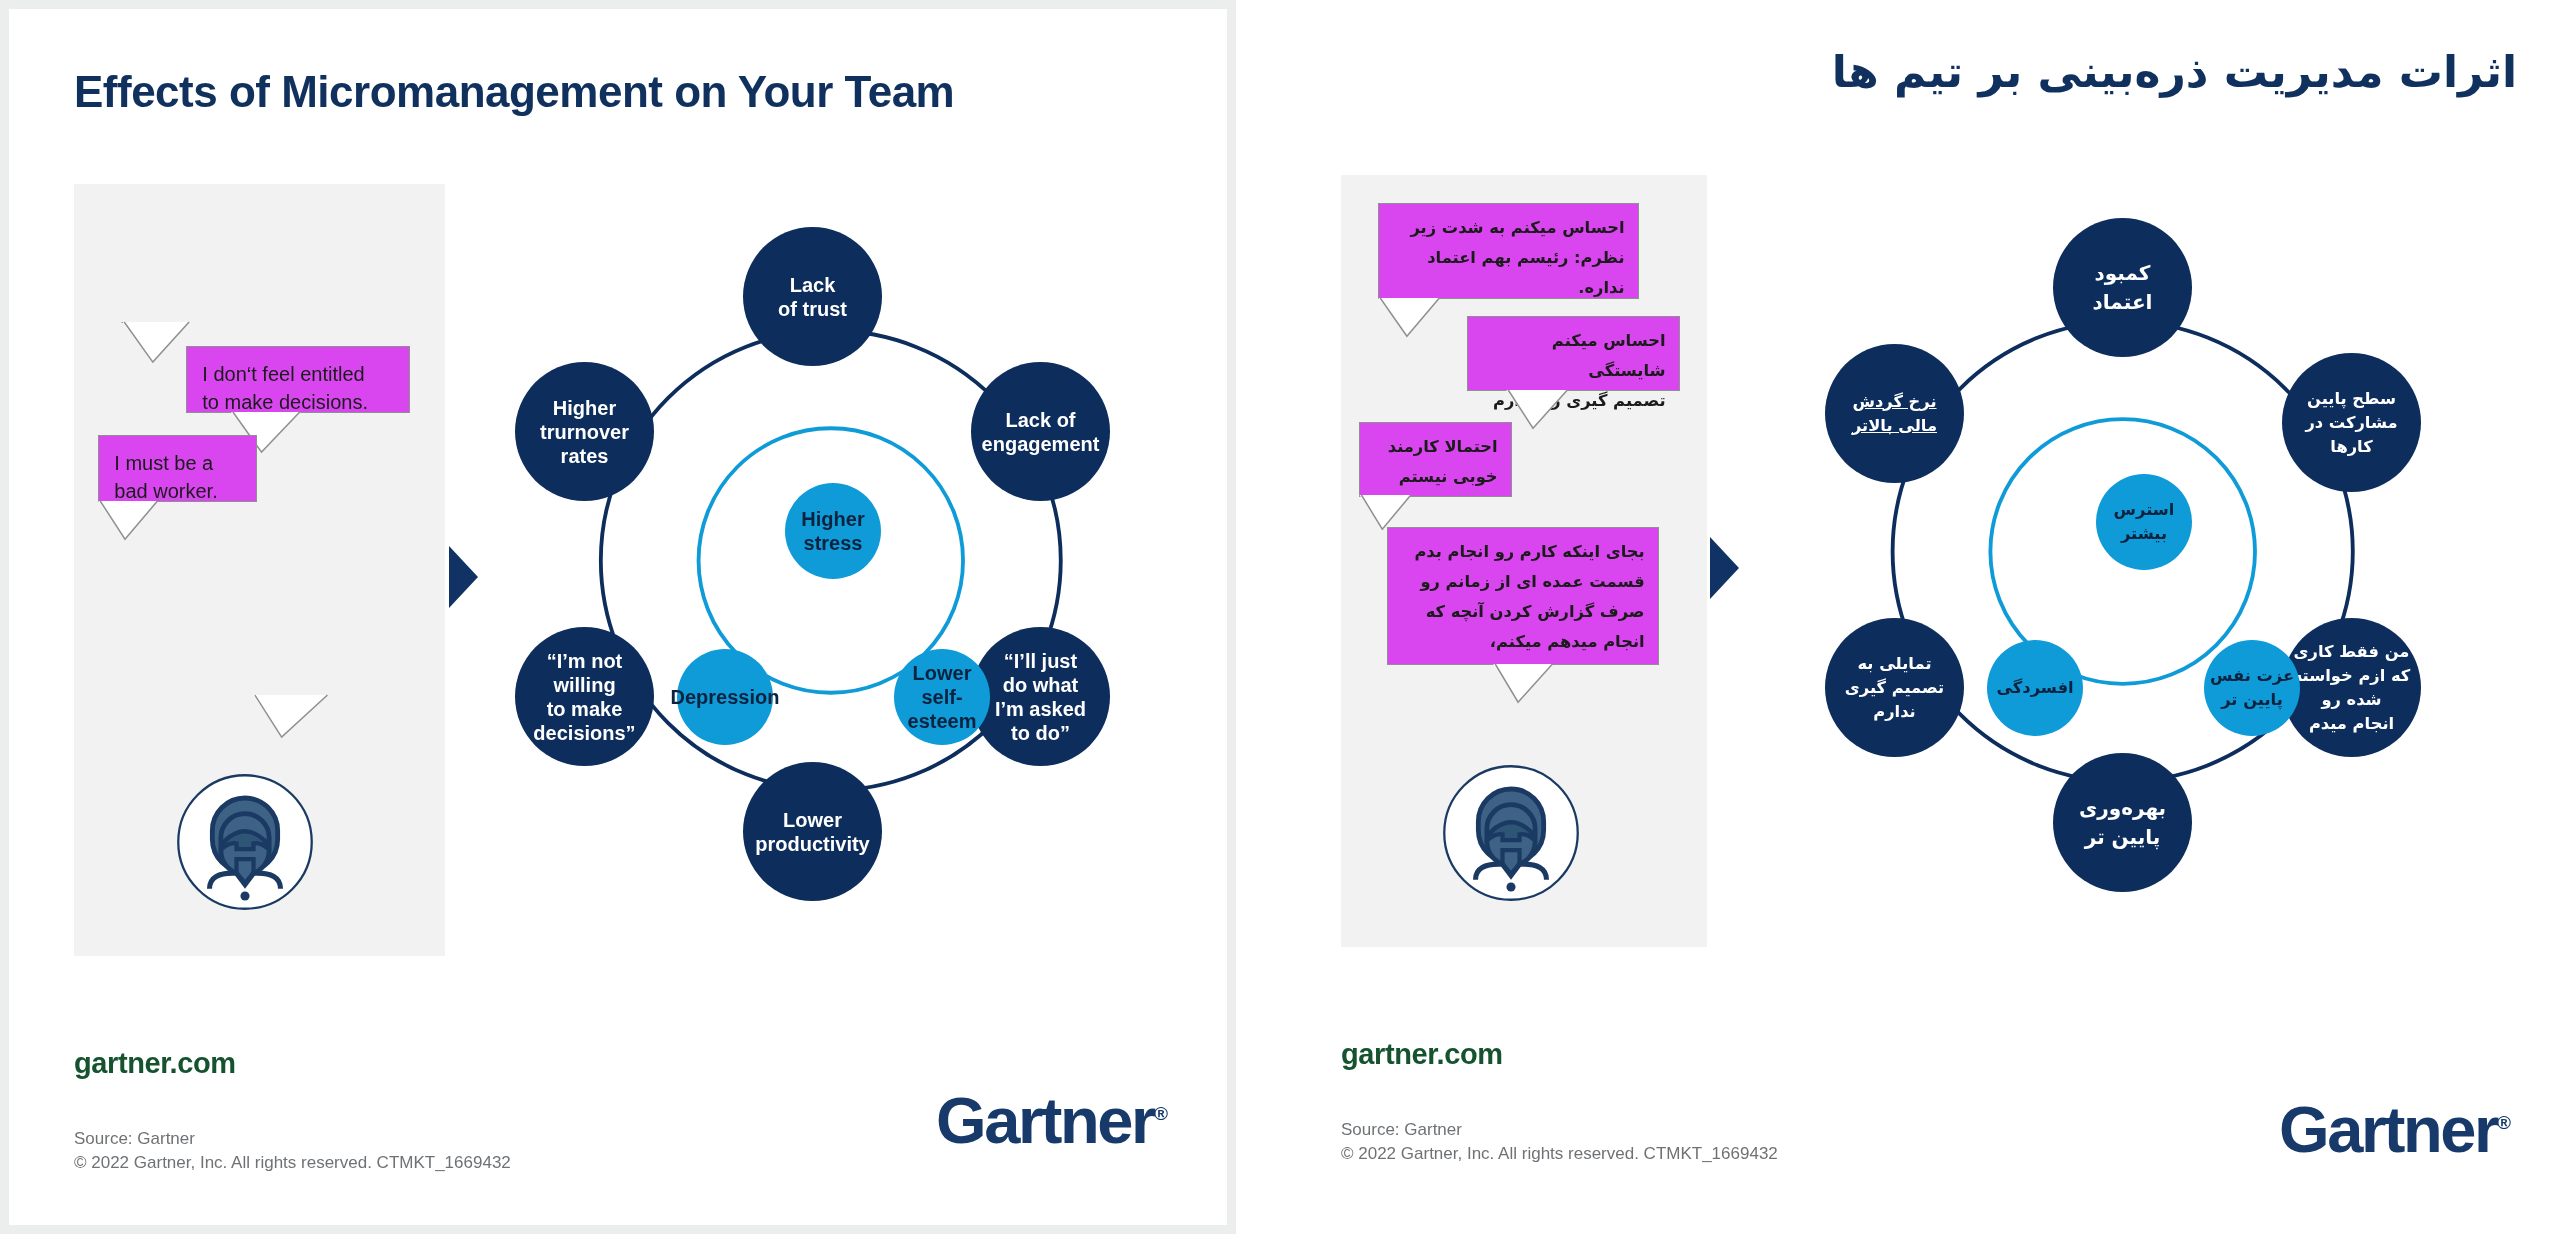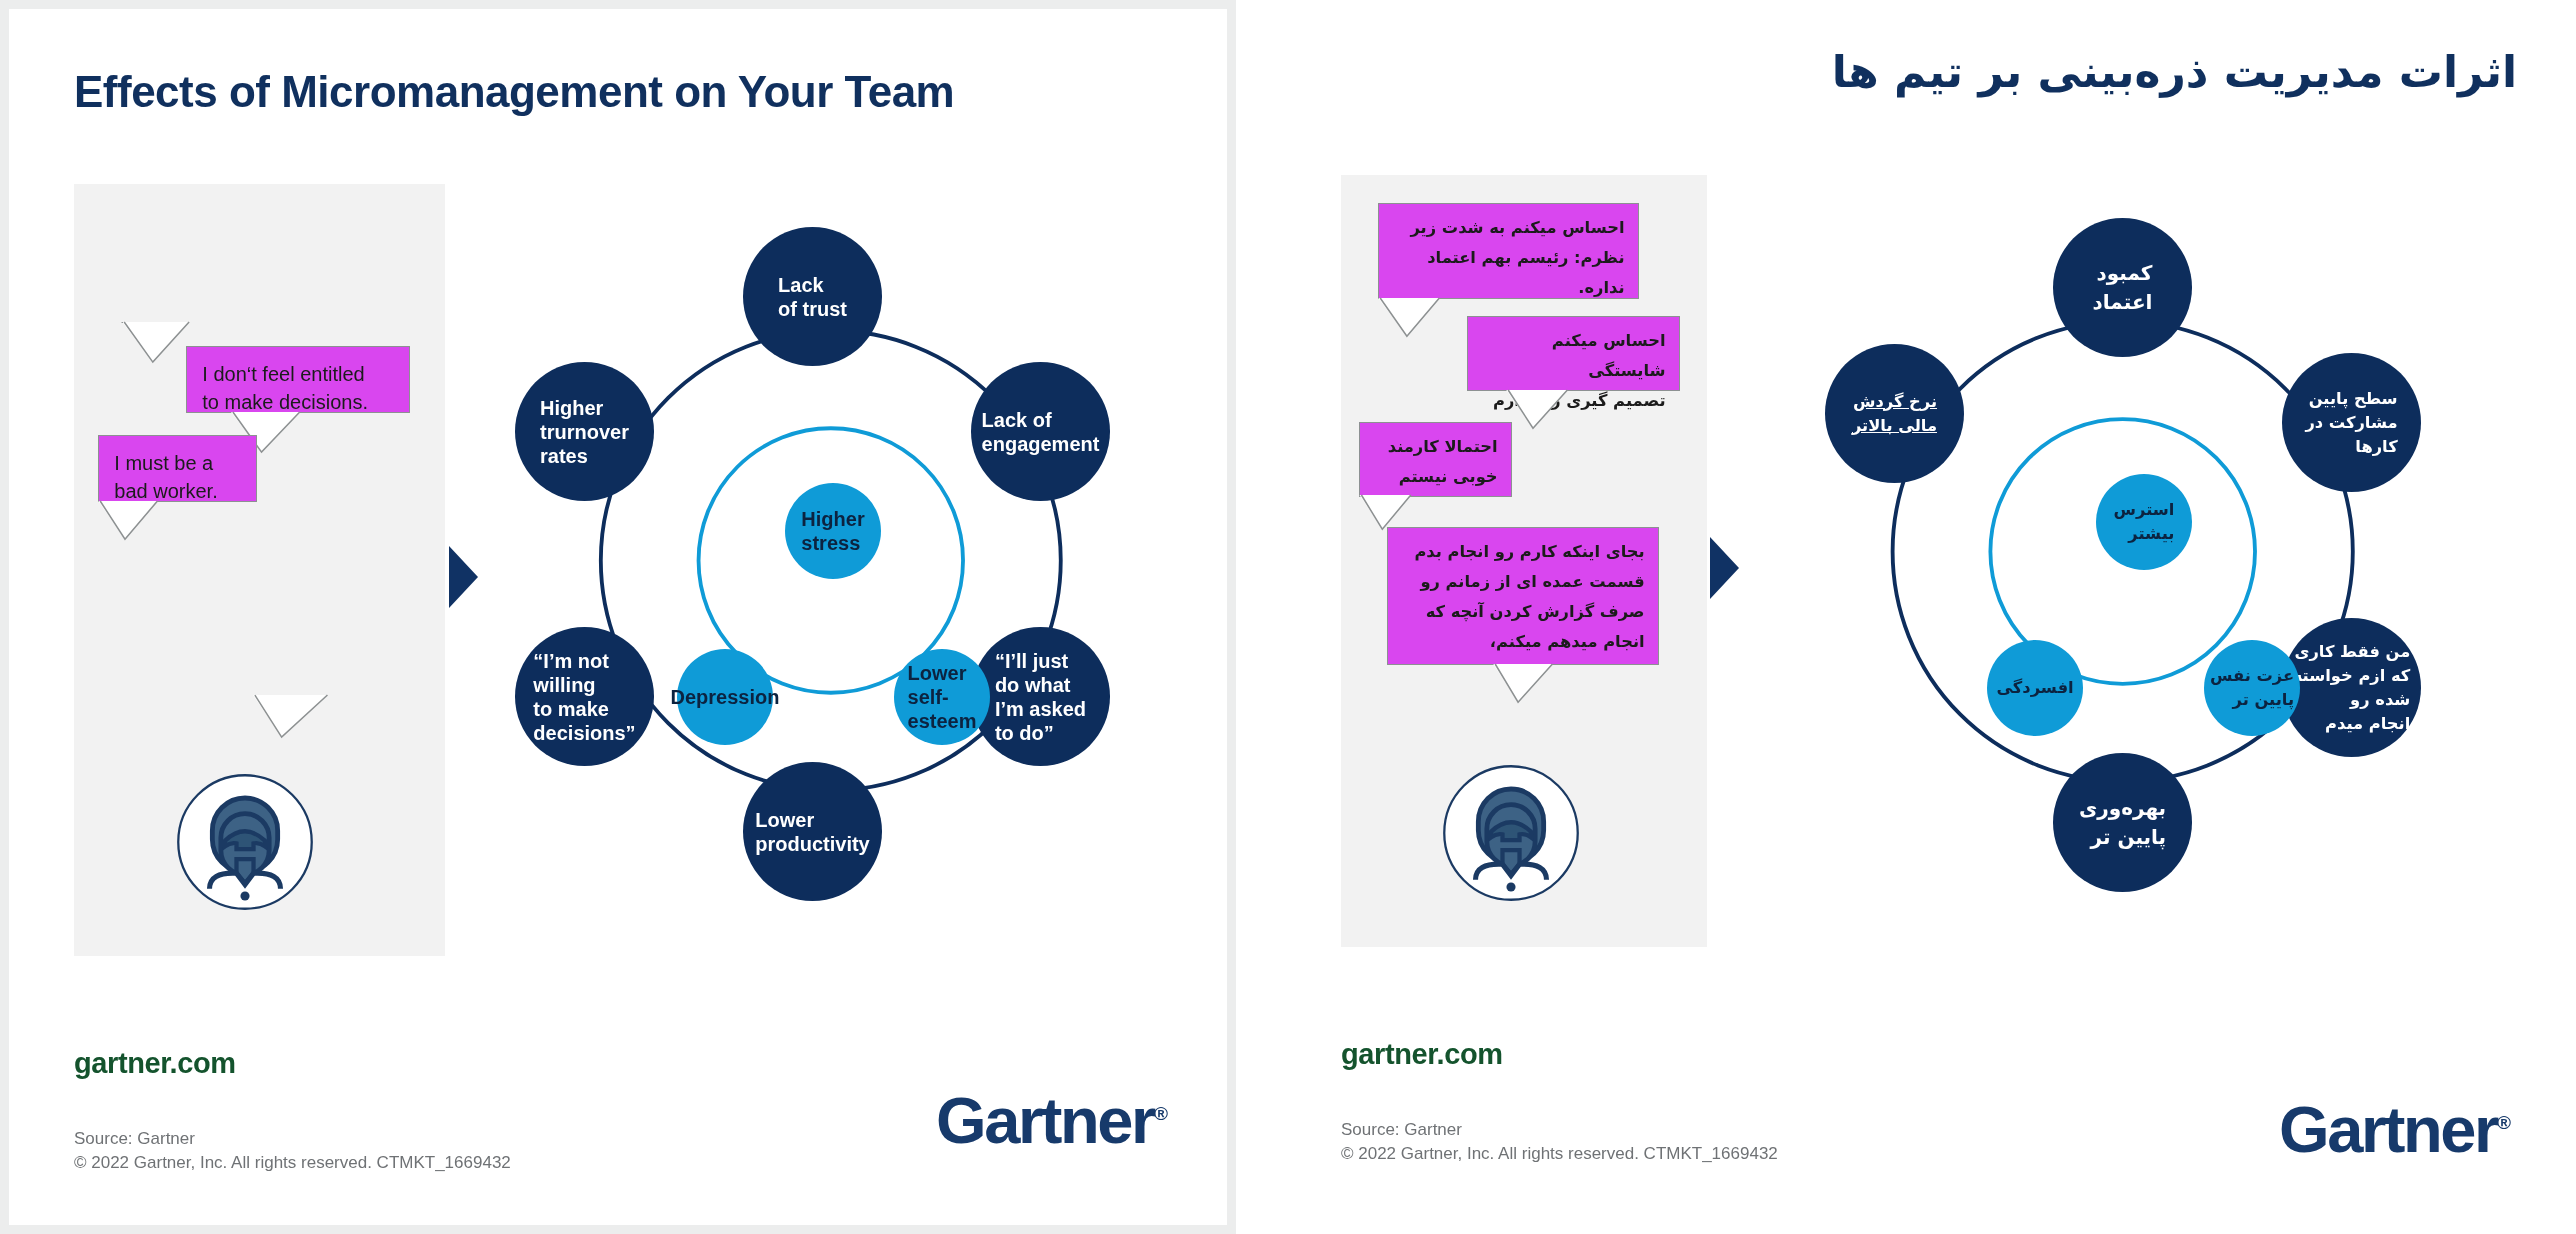--- a/index.html
+++ b/index.html
@@ -46,21 +46,21 @@
 
   .arrow{position:absolute;width:0;height:0;
          border-top:31px solid transparent;border-bottom:31px solid transparent;
          border-left:29px solid #103264;}
 
   .wheel{position:absolute;}
 
   .node{
     position:absolute;border-radius:50%;
     display:flex;align-items:center;justify-content:center;
-    box-sizing:border-box;
+    text-align:center;box-sizing:border-box;
   }
   .node.outer{background:#0d2d5c;color:#ffffff;font-weight:bold;}
   .node.inner{background:#0f9bd7;color:#0c2340;font-weight:bold;}
   .node.en{font-size:20px;line-height:24px;}
   .node.fa{font-size:20px;line-height:29px;direction:rtl;
            font-family:"DejaVu Sans","Liberation Sans",sans-serif;font-weight:bold;}
   .node.fa.small{font-size:16.3px;line-height:24px;}
   .node span{display:block;white-space:pre-line;padding:0 5.8px;}
 
   .gartnerdotcom{position:absolute;font-size:29px;font-weight:bold;color:#14532d;letter-spacing:-0.4px;}
@@ -248,20 +248,25 @@
   <div class="node outer fa small" style="left:1046px;top:618px;width:139px;height:139px;">
     <span>من فقط کاری
 که ازم خواسته
 شده رو
 انجام میدم</span>
     </div>
   <div class="node outer fa" style="left:817px;top:753px;width:139px;height:139px;">
     <span>بهره‌وری
 پایین تر</span>
     </div>
+  <div class="node outer fa small" style="left:589px;top:618px;width:139px;height:139px;">
+    <span>تمایلی به
+تصمیم گیری
+ندارم</span>
+    </div>
   <div class="node outer fa small" style="left:589px;top:344px;width:139px;height:139px;text-decoration:underline;">
     <span>نرخ گردش
 مالی بالاتر</span>
     </div>
 
   <div class="node inner fa small" style="left:860px;top:474px;width:96px;height:96px;">
     <span>استرس
 بیشتر</span>
     </div>
   <div class="node inner fa small" style="left:968px;top:640px;width:96px;height:96px;">

